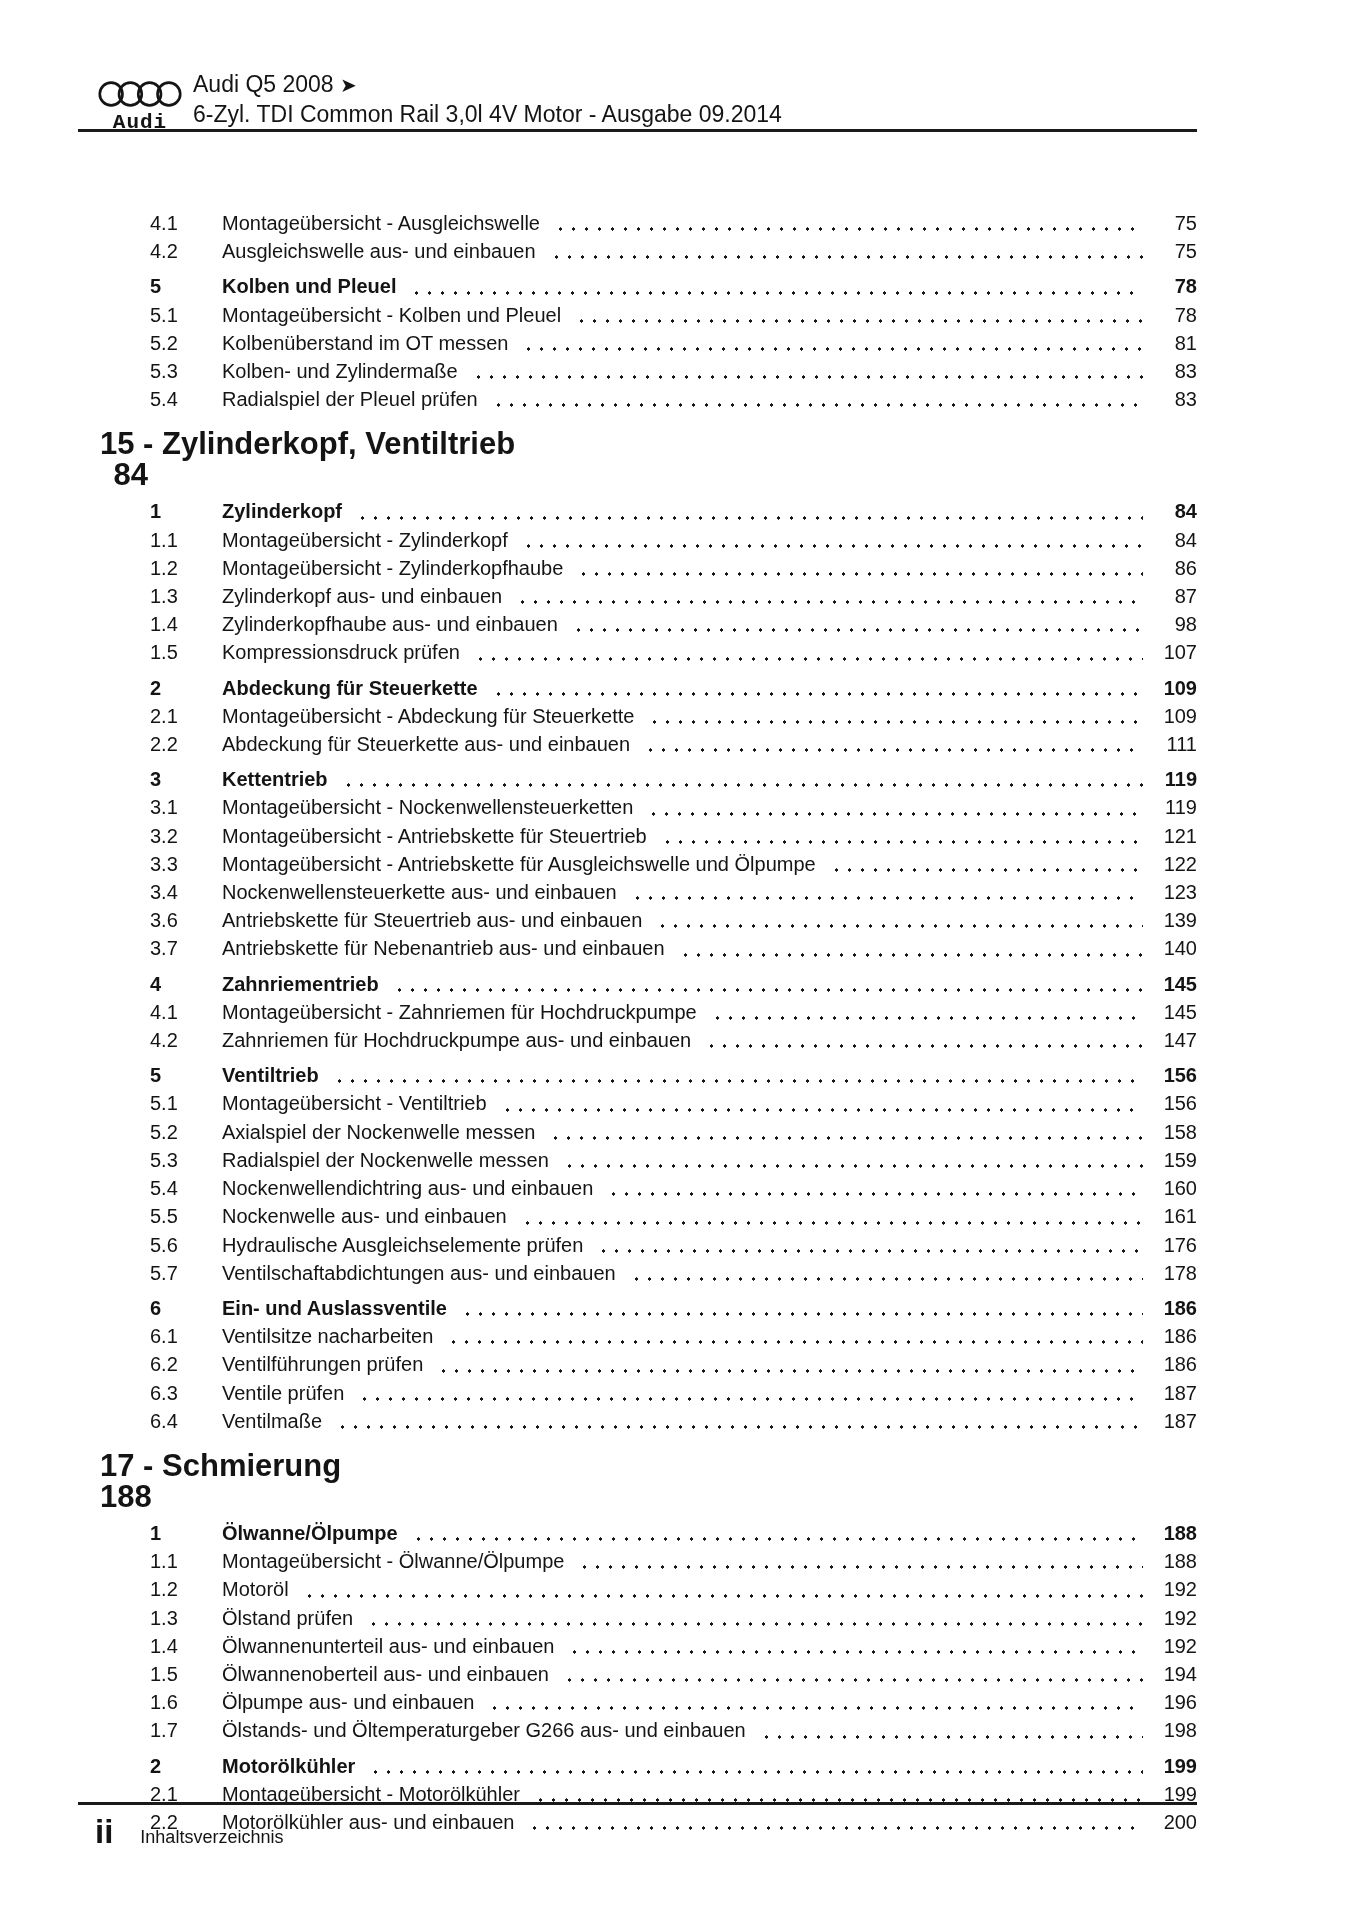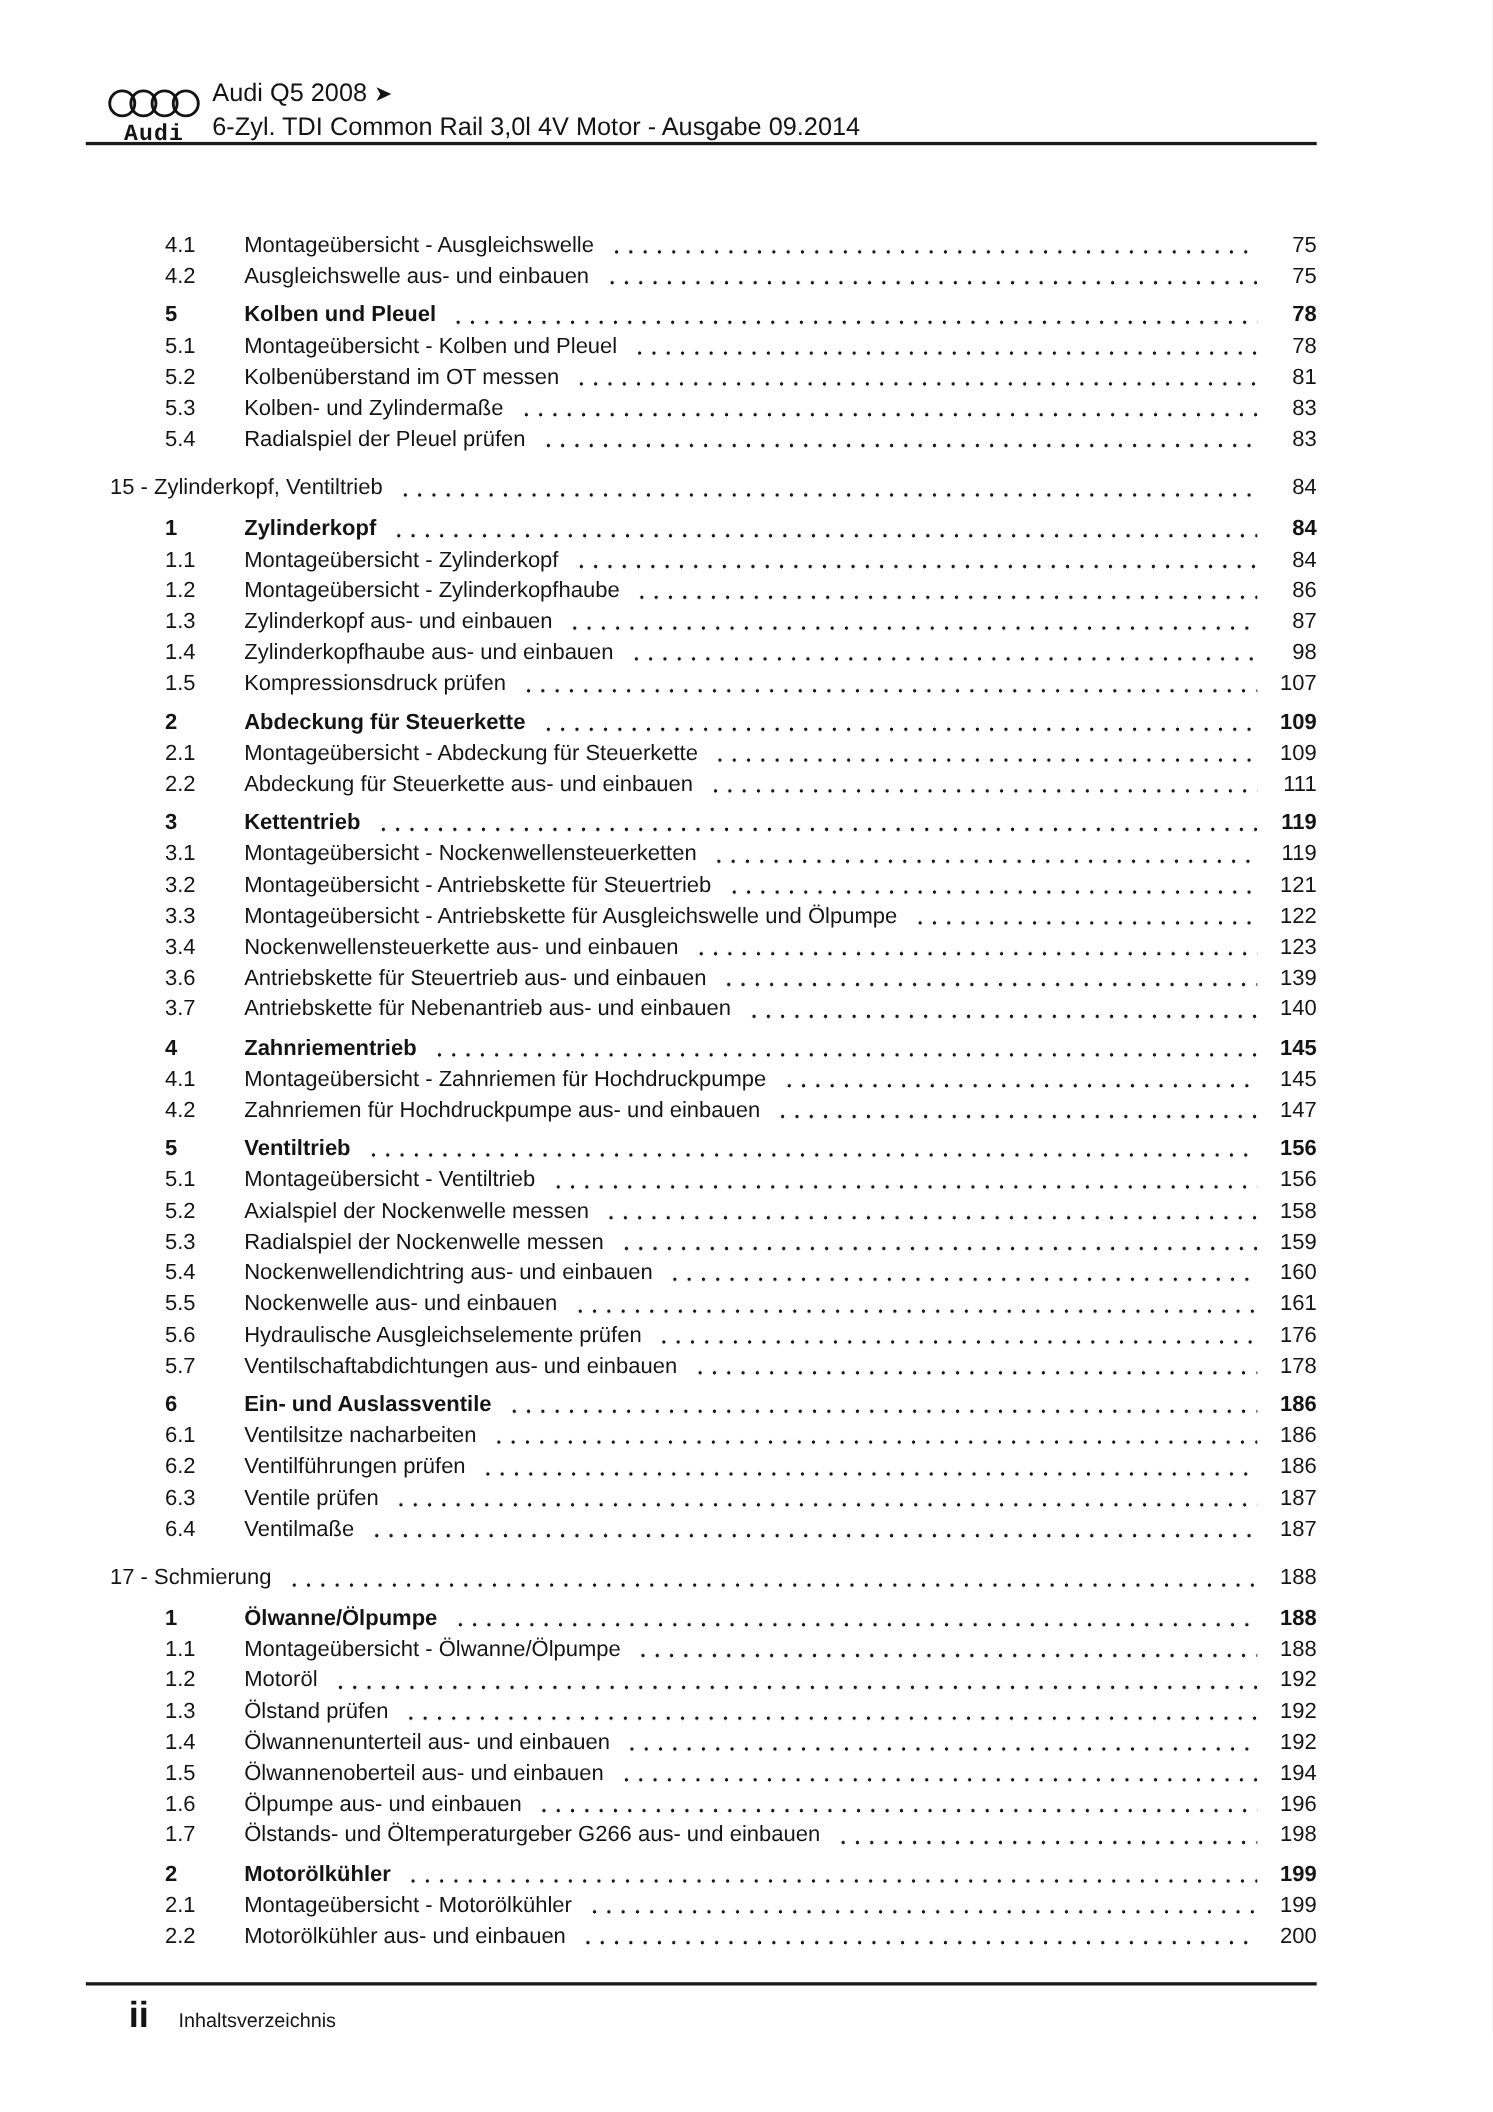--- a/index.html
+++ b/index.html
@@ -56,33 +56,34 @@
     background-image:radial-gradient(circle, #161616 1.45px, transparent 1.8px);
     background-size:13px 4px;
     background-repeat:repeat-x;
     background-position:2px calc(100% - 6px);
   }
   .toc-entry .pg { flex:0 0 auto; min-width:48px; text-align:right; }
 
   .toc-section {
     display:flex; align-items:baseline;
     padding-left:22px;
-    font-size:20px; font-weight:400; line-height:31px;
+    font-size:31px; font-weight:700; line-height:31px;
     margin:15px 0 6px 0;
     white-space:nowrap;
+    flex-direction:column;
   }
   .toc-section .dots { background-position:2px calc(100% - 7px); }
   .toc-section .sec-page { flex:0 0 auto; min-width:48px; text-align:right; }
 
   
   .page-footer {
     position:absolute; left:95px; top:1812px;
     display:flex; align-items:baseline; gap:27px;
   }
-  .roman { font-size:33px; font-weight:700; line-height:40px;margin-left:22px; }
+  .roman { font-size:33px; font-weight:700; line-height:40px; }
   .footer-text { font-size:18px; }
 </style>
 </head>
 <body>
 
 <div class="page">
 
   <div class="brand">
     <svg width="84" height="36" viewBox="0 0 96 40" aria-hidden="true">
       <g fill="none" stroke="#141414" stroke-width="3">

